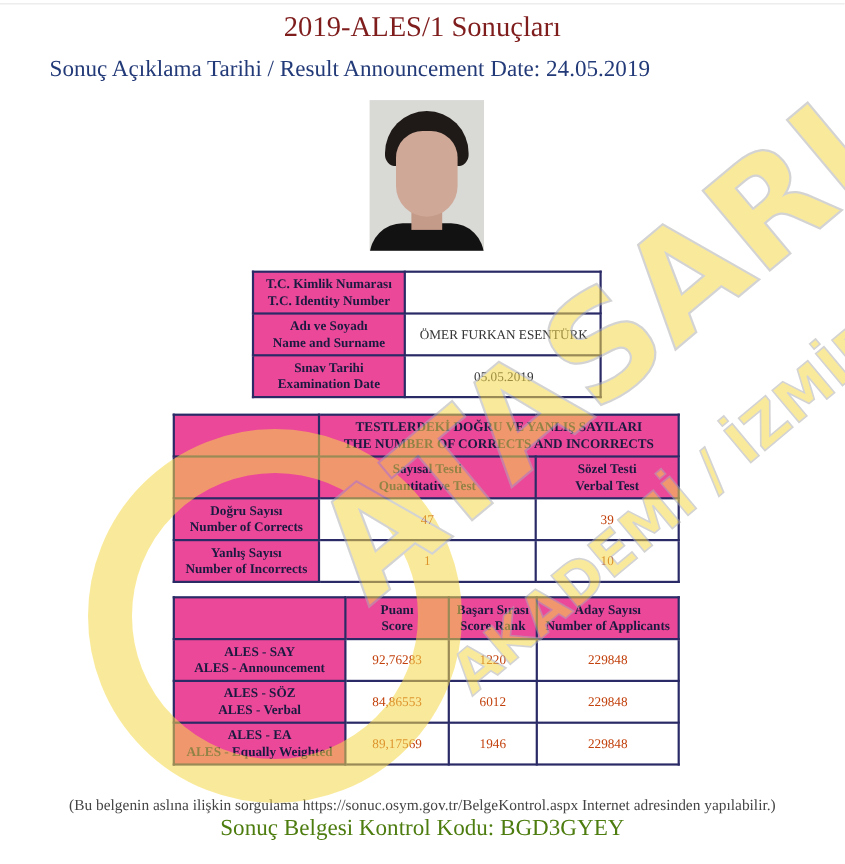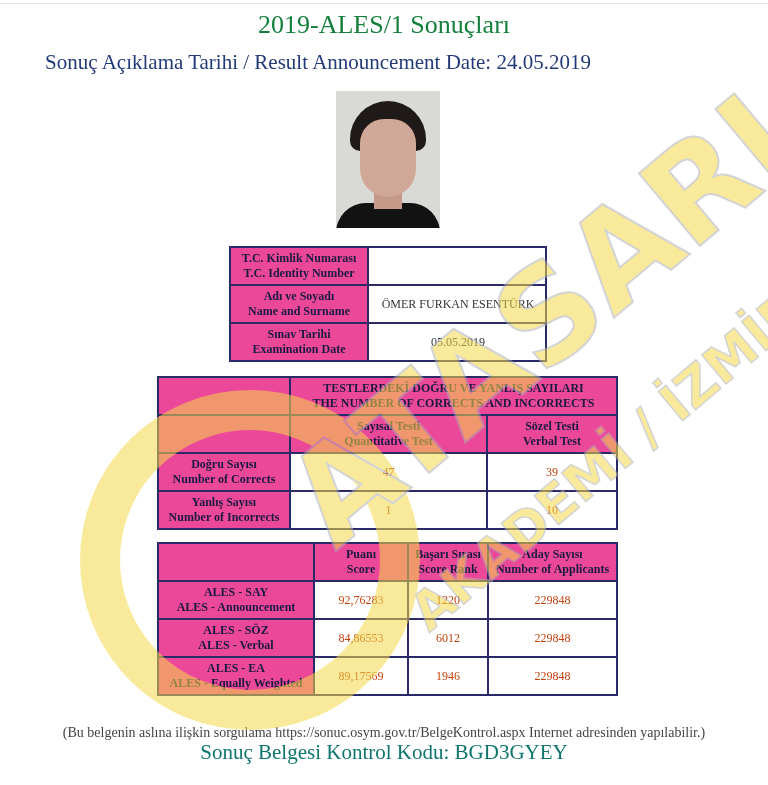--- a/index.html
+++ b/index.html
@@ -5,21 +5,21 @@
   html, body { margin: 0; padding: 0; }
   body {
     width: 768px; height: 785px; overflow: hidden; position: relative;
     background: #ffffff;
     font-family: "Liberation Serif", "DejaVu Serif", serif;
     color: #1a1a40;
   }
   .topline { position: absolute; left: 0; right: 0; top: 3px; height: 1px; background: #e6e6e6; }
   .title {
     position: absolute; top: 10px; left: 0; width: 768px; text-align: center;
-    font-size: 26px; color: #15803d;
+    font-size: 26px; color: #7f1d1d;
   }
   .subtitle {
     position: absolute; top: 50px; left: 0; width: 636px; text-align: center;
     font-size: 21px; color: #233a78;
   }
   .photo {
     position: absolute; left: 336px; top: 91px; width: 104px; height: 137px;
     background: #d9d9d6; overflow: hidden;
   }
   .photo .hair { position: absolute; left: 14px; top: 10px; width: 76px; height: 50px; border-radius: 38px 38px 10px 10px; background: #1f1a18; }
@@ -49,21 +49,21 @@
   #scores td.c0 { width: 154px; }
   #scores td.c1 { width: 92px; }
   #scores td.c2 { width: 78px; }
 
   .note {
     position: absolute; top: 725px; left: 0; width: 768px; text-align: center;
     font-size: 14px; color: #444;
   }
   .code {
     position: absolute; top: 740px; left: 0; width: 768px; text-align: center;
-    font-size: 21px; color: #0f766e;
+    font-size: 21px; color: #4d7c0f;
   }
   .watermark { position: absolute; left: 0; top: 0; width: 768px; height: 785px; pointer-events: none; }
 </style>
 </head>
 <body>
 
 <div class="topline"></div>
 
 <div class="title">2019-ALES/1 Sonuçları</div>
 <div class="subtitle">Sonuç Açıklama Tarihi / Result Announcement Date: 24.05.2019</div>

